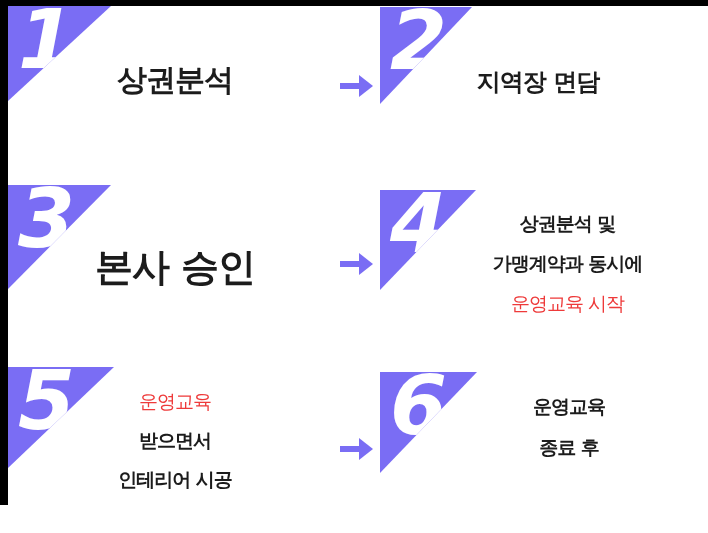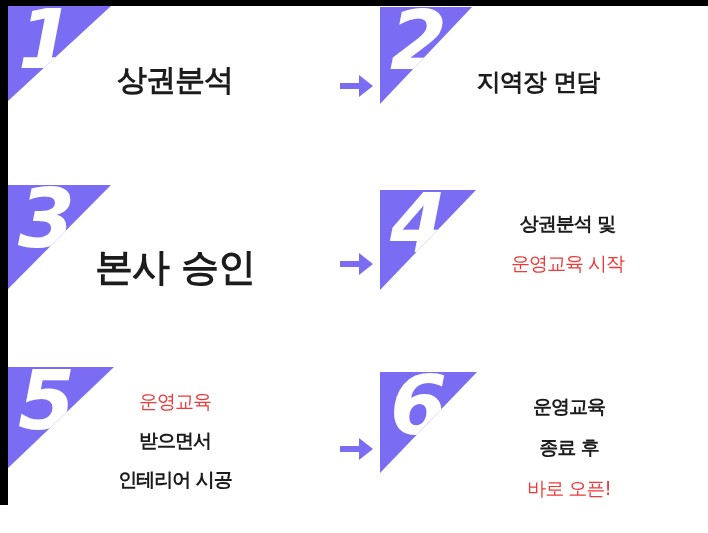--- a/index.html
+++ b/index.html
@@ -88,31 +88,31 @@
     <div><span class="black">상권분석</span></div>
   </div>
   <div class="label" id="l2">
     <div><span class="black">지역장 면담</span></div>
   </div>
   <div class="label" id="l3">
     <div><span class="black">본사 승인</span></div>
   </div>
   <div class="label" id="l4">
     <div><span class="black">상권분석 및</span></div>
+    <div><span class="black">가맹계약과 동시에</span></div>
     <div><span class="red">운영교육 시작</span></div>
   </div>
   <div class="label" id="l5">
     <div><span class="red">운영교육</span></div>
     <div><span class="black">받으면서</span></div>
     <div><span class="black">인테리어 시공</span></div>
   </div>
   <div class="label" id="l6">
     <div><span class="black">운영교육</span></div>
     <div><span class="black">종료 후</span></div>
-    <div><span class="red">바로 오픈!</span></div>
   </div>
 
   <div class="arrow" id="a1">
     <svg width="34" height="26" viewBox="0 0 34 26">
       <rect class="ar" x="0" y="10" width="20" height="6"></rect>
       <polygon class="ar" points="19,2 33,13 19,24"></polygon>
     </svg>
   </div>
   <div class="arrow" id="a2">
     <svg width="34" height="26" viewBox="0 0 34 26">

